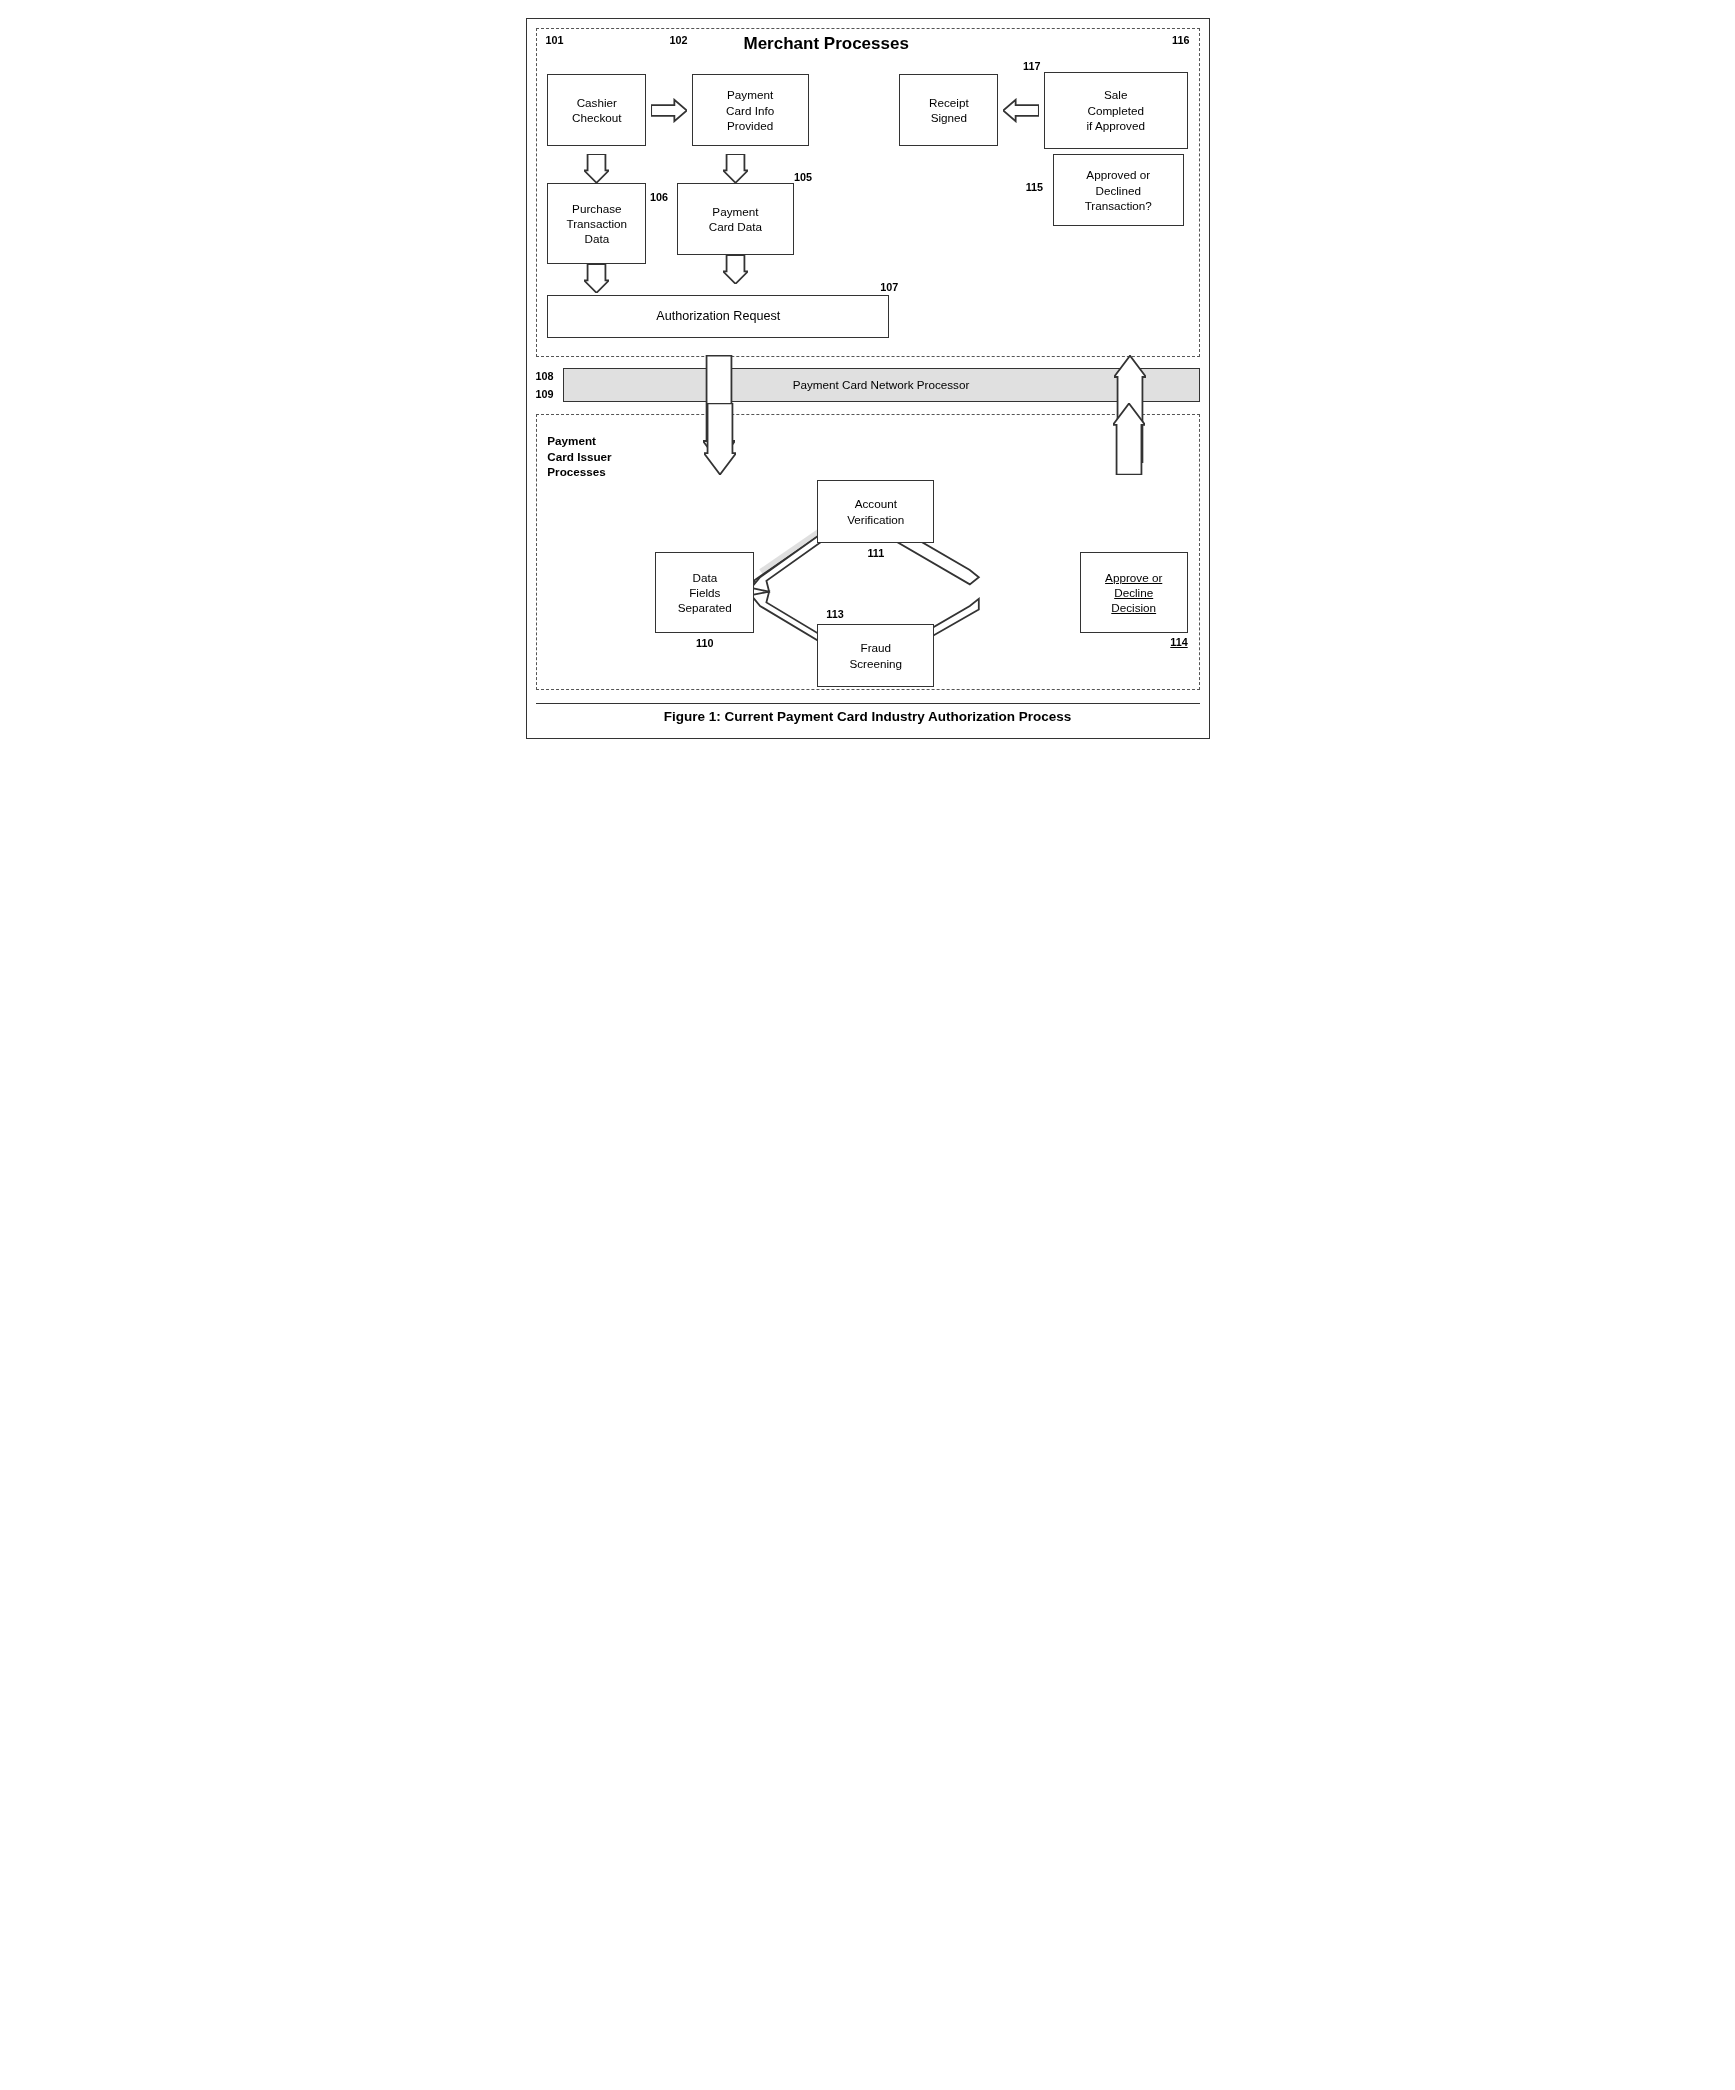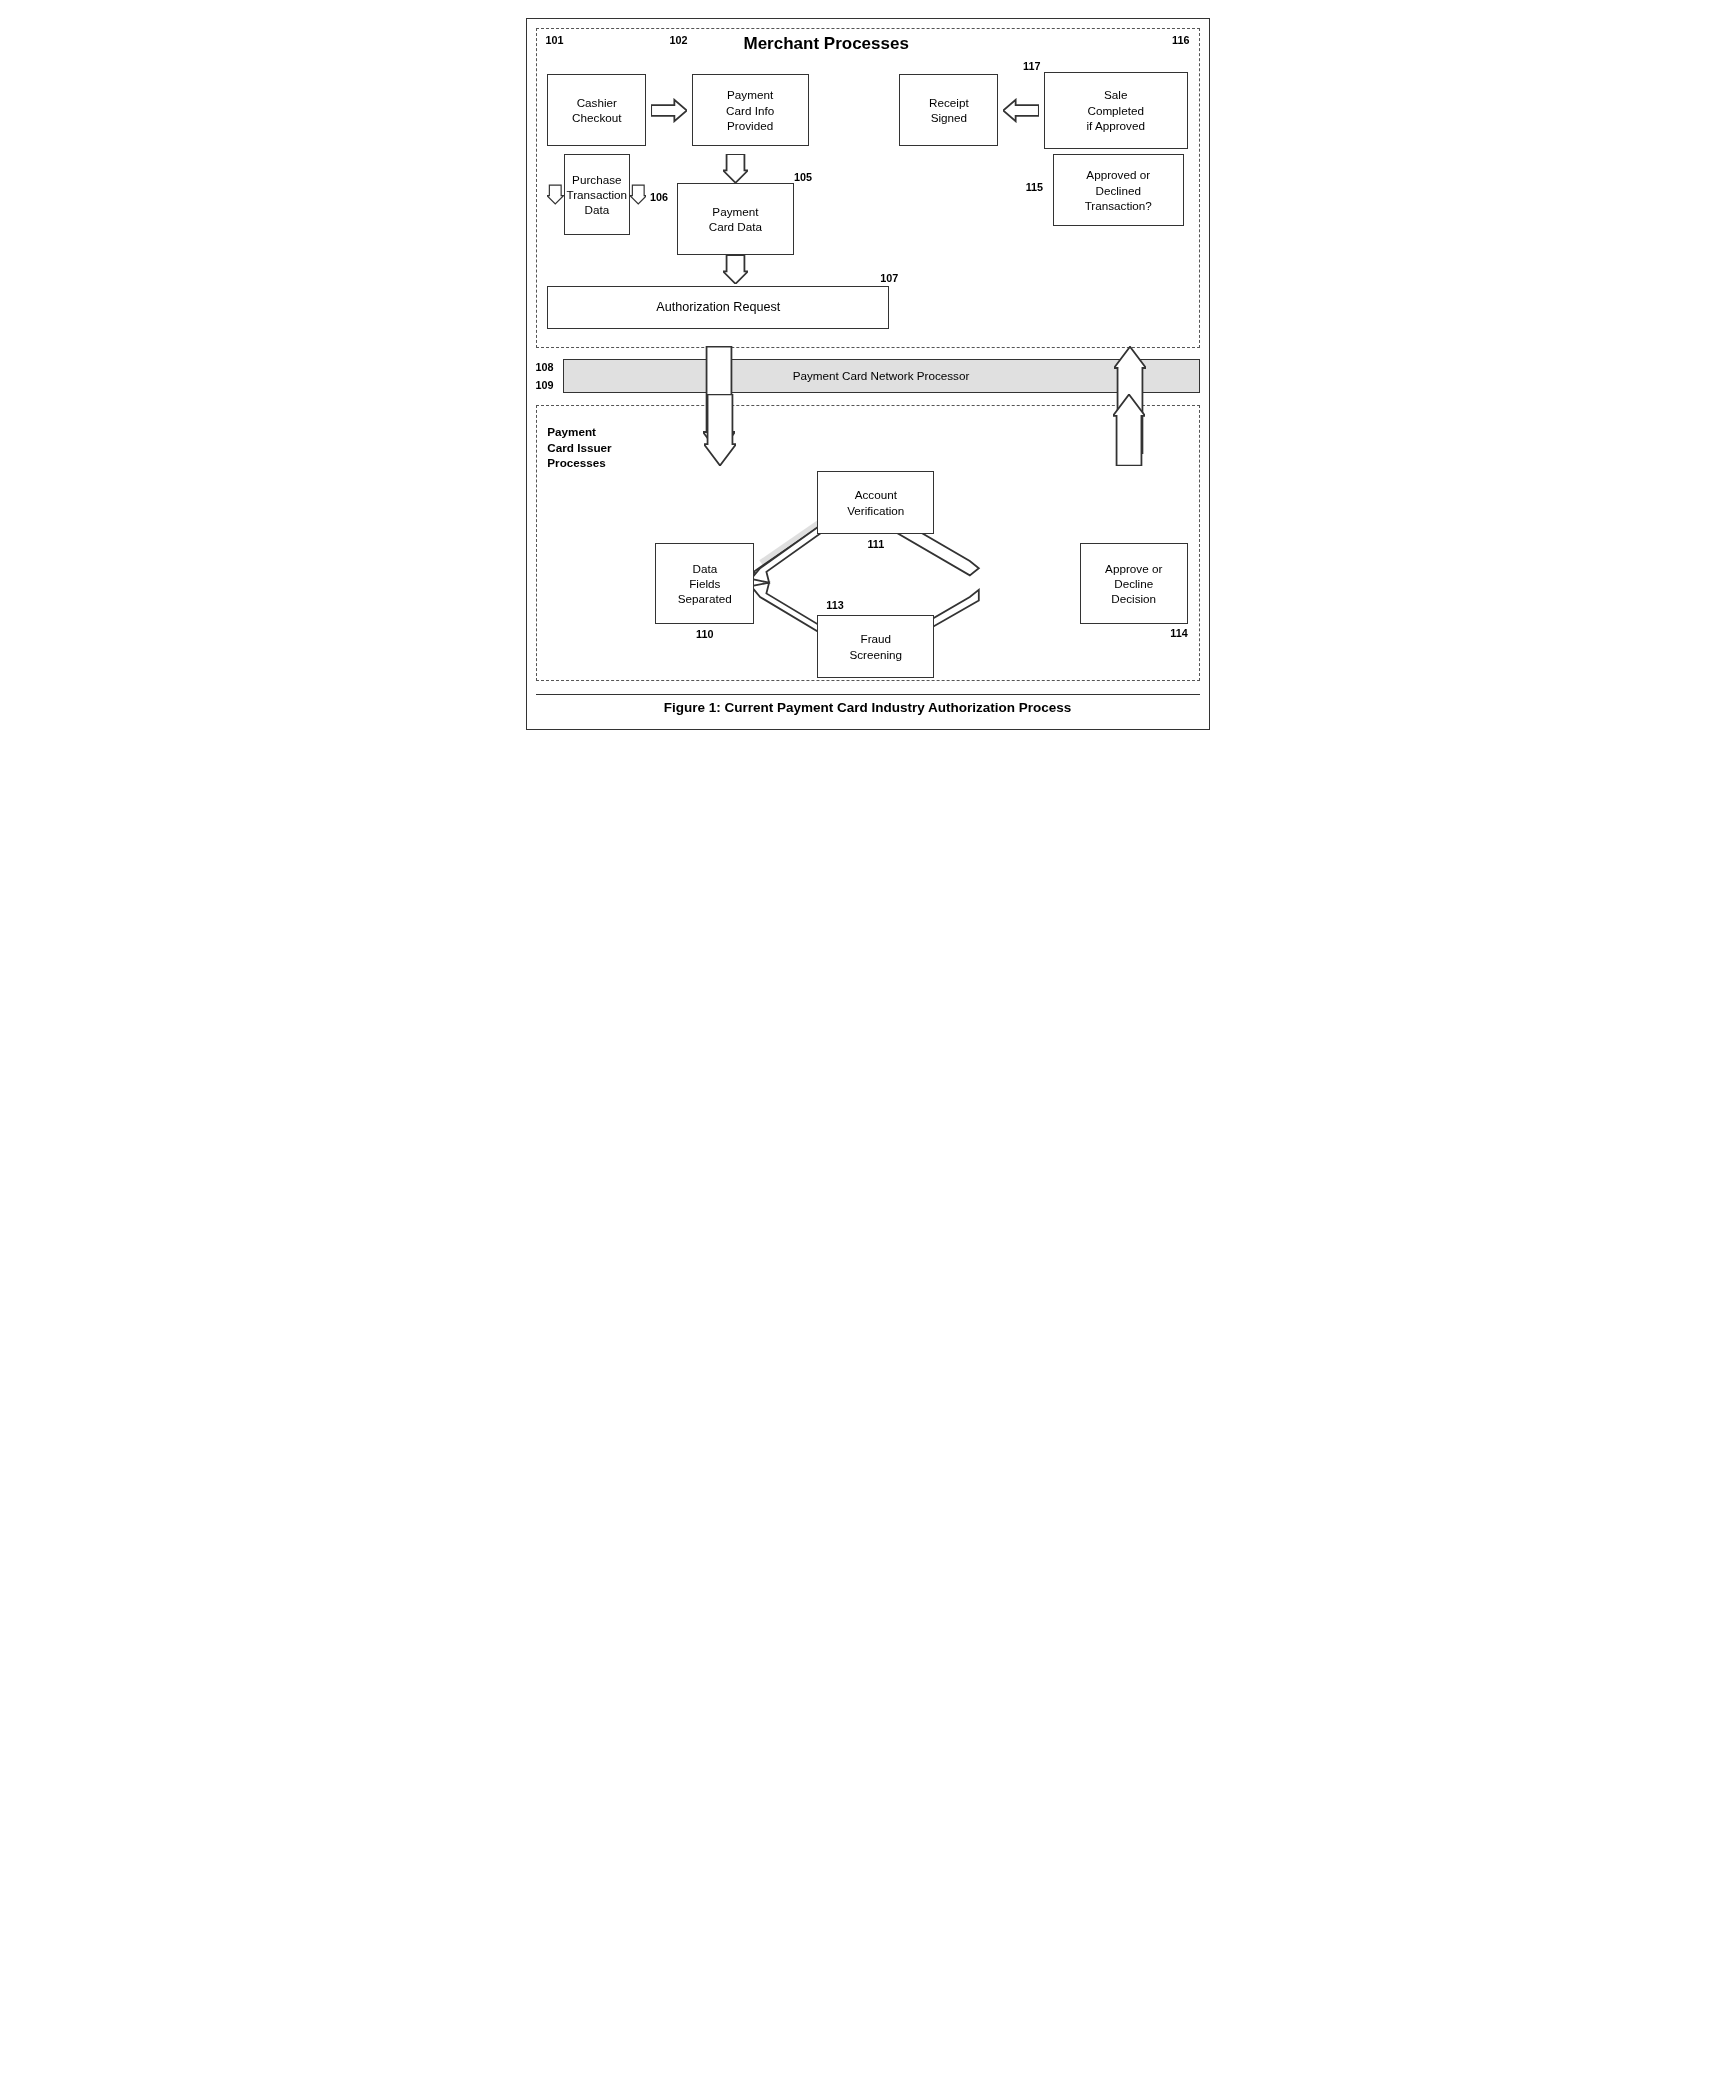--- a/index.html
+++ b/index.html
@@ -153,21 +153,21 @@
           </svg>
         </div>
 
         <div class="box box-lg" style="white-space:pre-line;">Sale
 Completed
 if Approved</div>
       </div>
 
       <div style="display:flex; align-items:flex-start; margin-top:5.4px; position:relative;">
 
-        <div style="display:flex;align-items:center;width:99px;">
+        <div style="display:flex;flex-direction:column;align-items:center;width:99px;">
 
           <svg width="25" height="29" viewBox="0 0 28 32">
             <polygon points="4,0 24,0 24,18 28,18 14,32 0,18 4,18" fill="white" stroke="#333" stroke-width="2"></polygon>
           </svg>
           <div class="box" style="width:99px;height:81px;white-space:pre-line;font-size:11.7px;">Purchase
 Transaction
 Data</div>
 
           <svg width="25" height="29" viewBox="0 0 28 32" style="margin-top:0;">
             <polygon points="4,0 24,0 24,18 28,18 14,32 0,18 4,18" fill="white" stroke="#333" stroke-width="2"></polygon>
@@ -305,21 +305,21 @@
         </div>
 
         <div style="position:absolute;left:162px;top:144px;">
           <div style="position:relative;">
             <span style="position:absolute;top:-16px;left:9px;font-size:10.8px;font-weight:bold;">113</span>
           </div>
           <div class="box" style="width:117px;height:63px;white-space:pre-line;font-size:11.7px;z-index:2;position:relative;background:#fff;">Fraud
 Screening</div>
         </div>
 
-        <div style="position:absolute;right:0;top:72px;">
+        <div style="position:absolute;right:0;top:72px;text-decoration:underline;">
           <div class="box" style="width:108px;height:81px;white-space:pre-line;font-size:11.7px;z-index:2;position:relative;background:#fff;">Approve or
 Decline
 Decision</div>
           <div style="font-size:10.8px;font-weight:bold;margin-top:3px;text-align:right;">114</div>
         </div>
 
       </div>
 
     </div>
 

